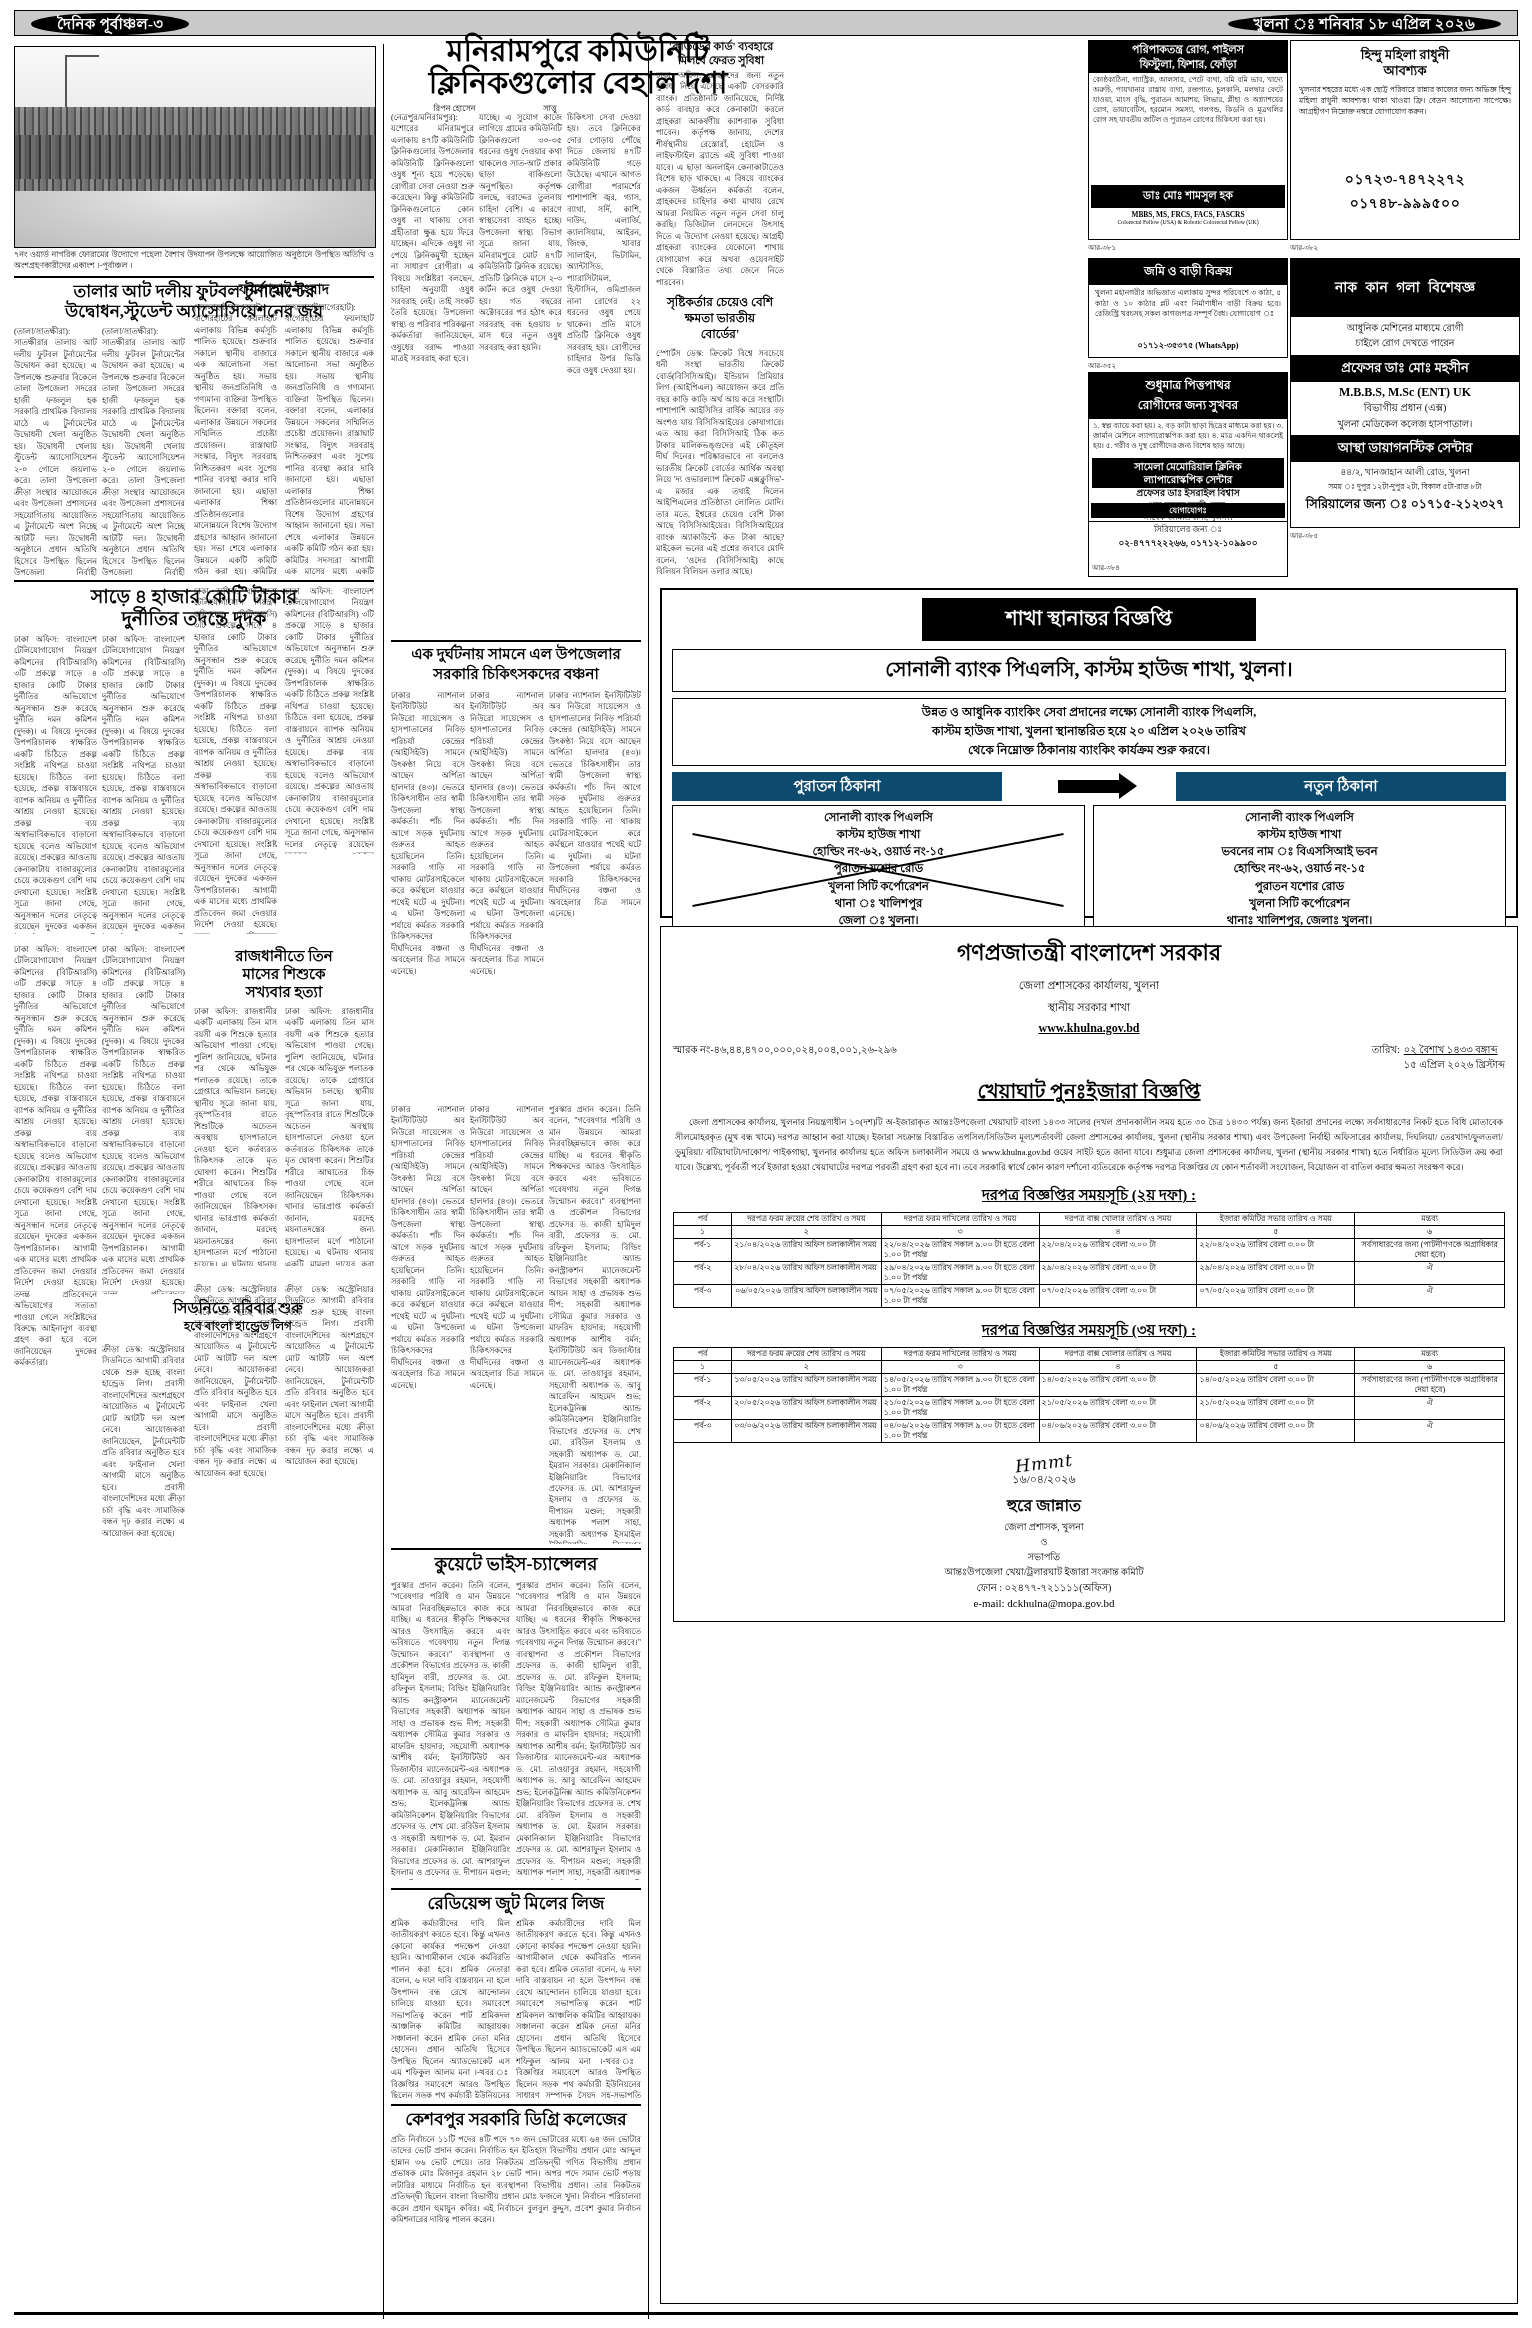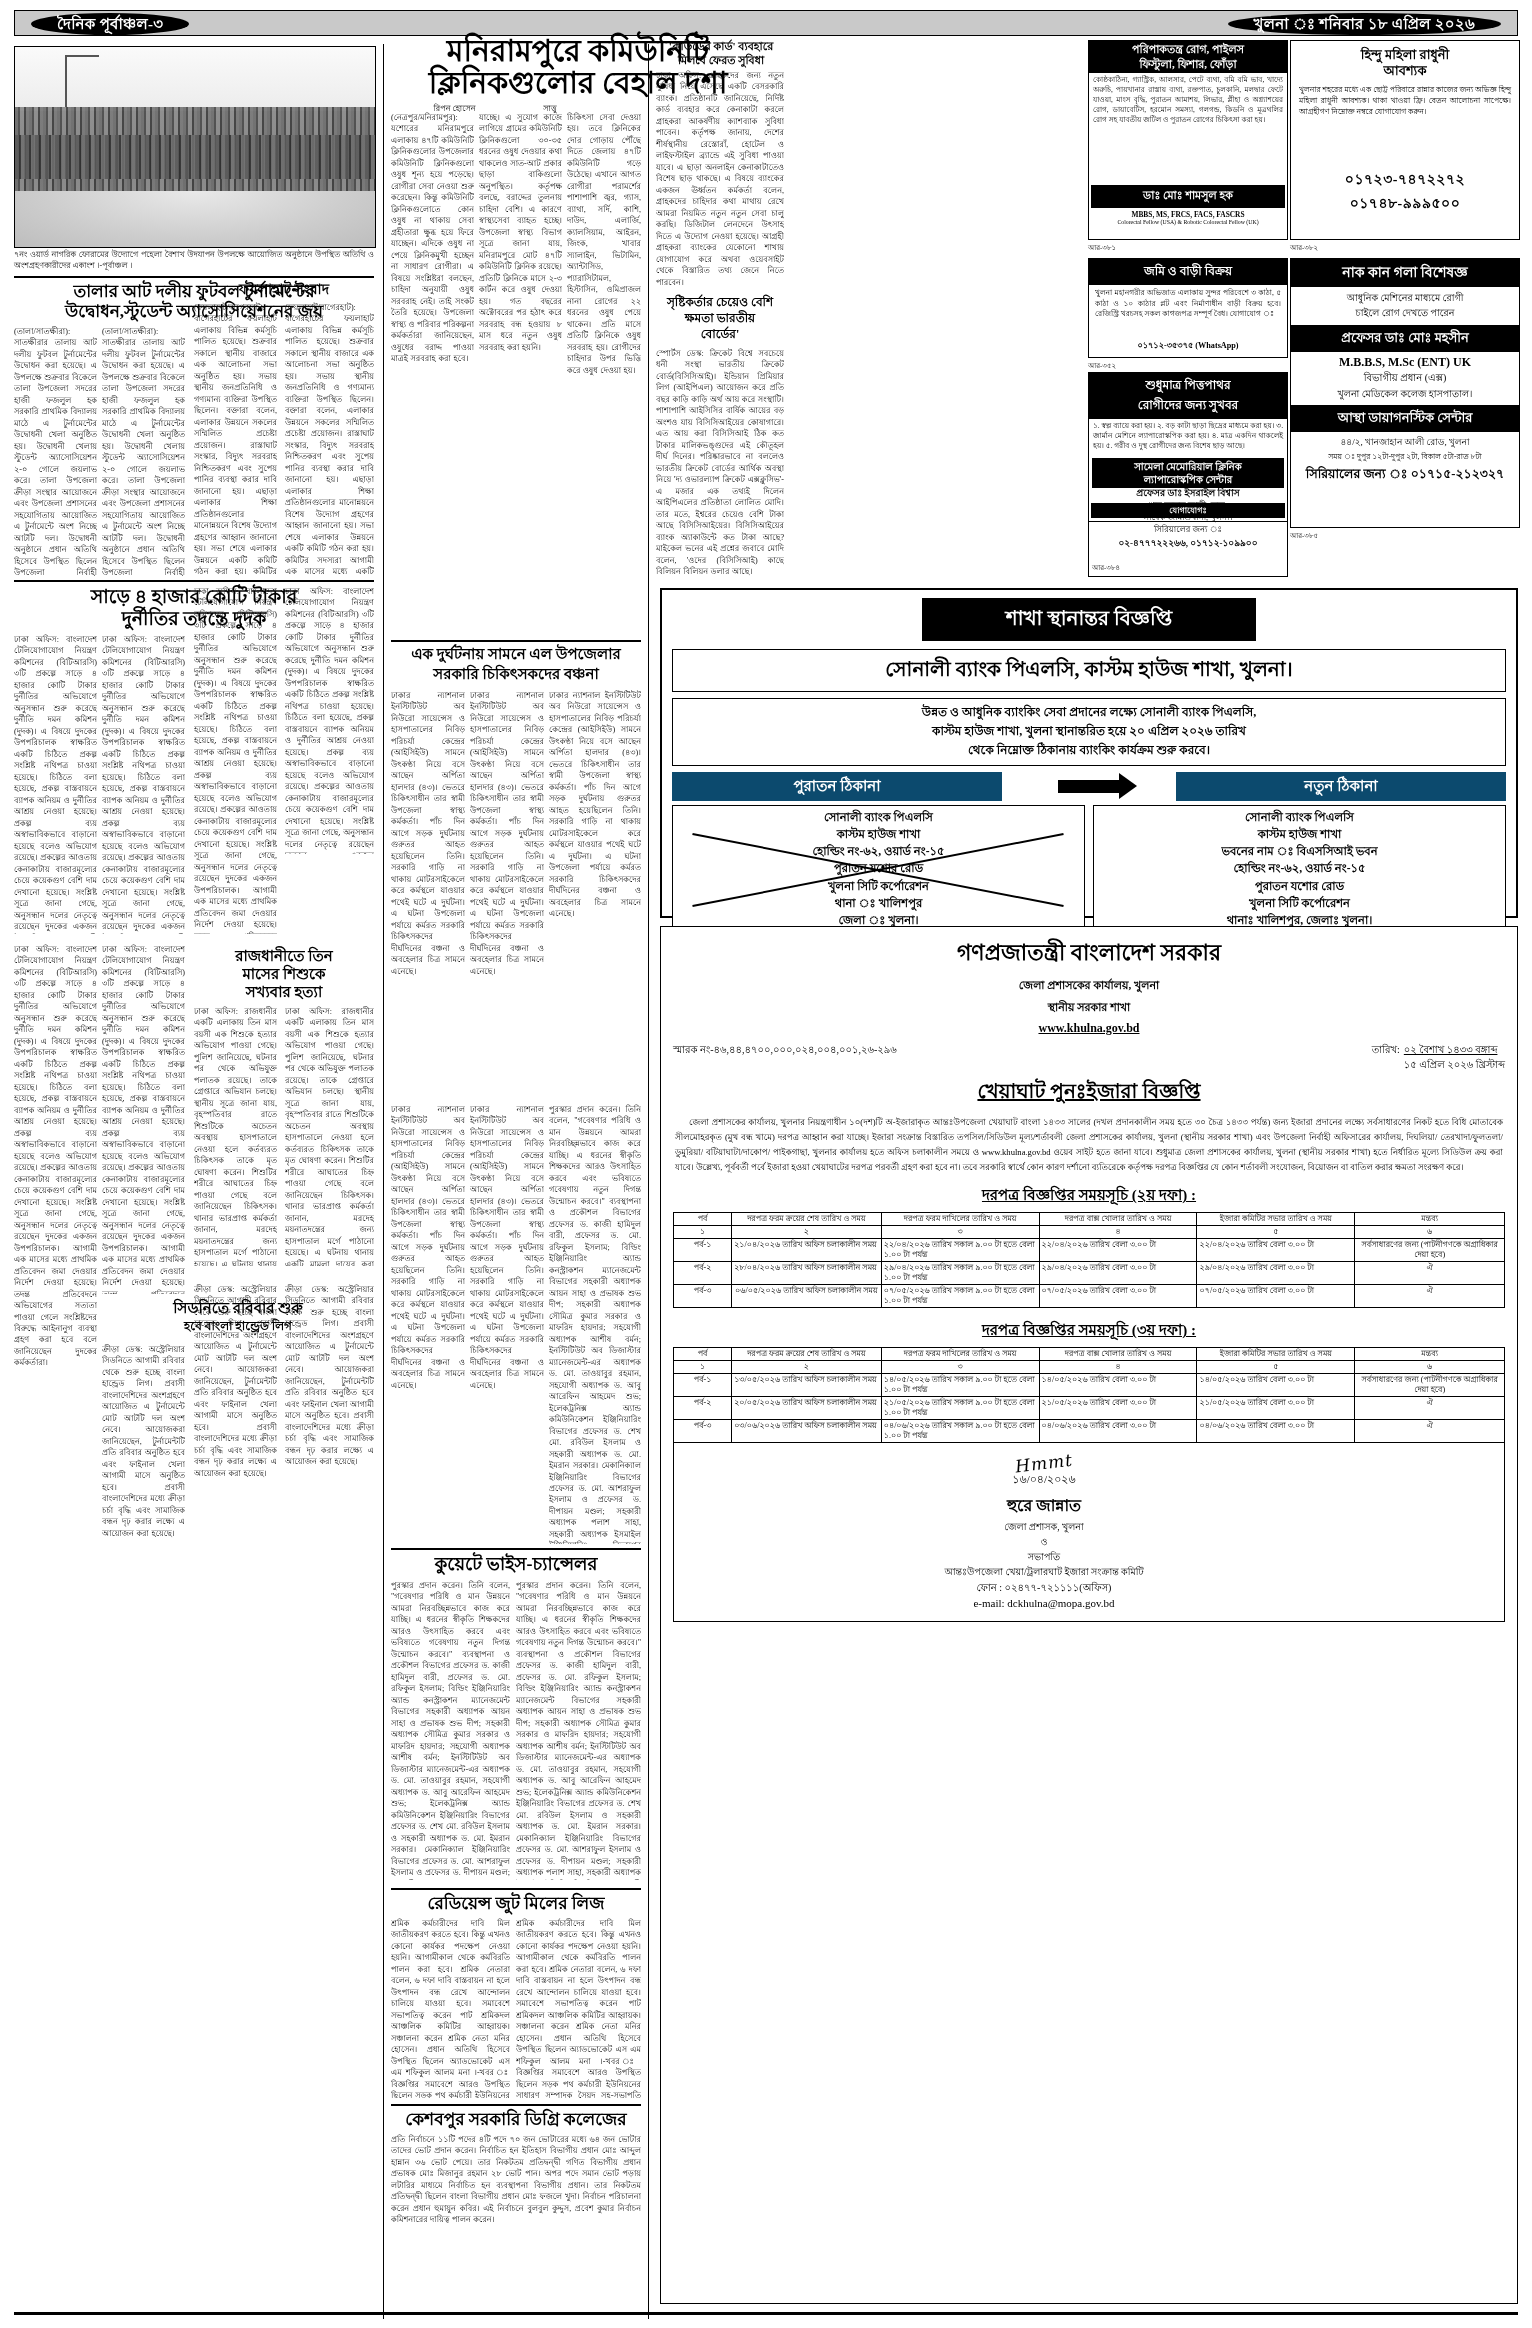--- a/index.html
+++ b/index.html
@@ -70,21 +70,21 @@
   .crossed:before,.crossed:after{
     content:"";position:absolute;left:4%;right:4%;top:50%;height:2px;background:#000;
     transform-origin:center;
   }
   .crossed:before{transform:rotate(11deg);}
   .crossed:after{transform:rotate(-11deg);}
   .blackstrip{background:#000;color:#fff;text-align:center;font-weight:bold;}
   
   .gov{position:absolute;border:1.5px solid #000;box-sizing:border-box;background:#fff;}
   .gov-title{text-align:center;font-weight:bold;}
-  .gov-sub{text-align:center;font-weight:bold;}
+  .gov-sub{text-align:center;}
   table.tender{border-collapse:collapse;width:100%;font-size:8px;}
   table.tender th,table.tender td{
     border:1px solid #000;padding:1px 2px;text-align:center;vertical-align:top;line-height:1.25;
   }
   table.tender th{font-weight:normal;}
   .sig-wrap{text-align:center;}
   .sig-script{
     font-family:"DejaVu Serif",serif;font-style:italic;font-size:17px;
     transform:rotate(-7deg);display:inline-block;letter-spacing:1px;
   }
@@ -179,21 +179,21 @@
   <div style="position:absolute;left:1290px;top:242px;font-size:7px;">আর-৩৮২</div>
 
   <div class="adbox" style="left:1088px;top:258px;width:200px;height:100px;">
     <div class="adband" style="font-size:12px;padding:3px 0;">জমি ও বাড়ী বিক্রয়</div>
     <div style="font-size:7.5px;line-height:1.4;text-align:justify;padding:3px 6px;height:48px;overflow:hidden;">খুলনা মহানগরীর অভিজাত এলাকায় সুন্দর পরিবেশে ৩ কাঠা, ৫ কাঠা ও ১০ কাঠার প্লট এবং নির্মাণাধীন বাড়ী বিক্রয় হবে। রেজিস্ট্রি খরচসহ সকল কাগজপত্র সম্পূর্ণ বৈধ। যোগাযোগ ঃ</div>
     <div class="ctr bold" style="font-size:8.2px;">০১৭১২-৩৫৩৭৫ (WhatsApp)</div>
   </div>
   <div style="position:absolute;left:1088px;top:360px;font-size:7px;">আর-৩৫২</div>
 
   <div class="adbox" style="left:1290px;top:258px;width:230px;height:270px;">
-    <div class="adband" style="font-size:14px;padding:2px 0;">নাক কান গলা বিশেষজ্ঞ</div>
+    <div class="adband" style="font-size:14px;padding:17px 0;font-family:Liberation Mono, monospace;">নাক কান গলা বিশেষজ্ঞ</div>
     <div class="ctr" style="font-size:9.5px;padding-top:4px;">আধুনিক মেশিনের মাধ্যমে রোগী</div>
     <div class="ctr" style="font-size:9.5px;">চাইলে রোগ দেখতে পারেন</div>
     <div class="adband" style="font-size:13px;padding:3px 0;margin-top:4px;">প্রফেসর ডাঃ মোঃ মহসীন</div>
     <div class="ctr bold" style="font-size:12px;padding-top:3px;">M.B.B.S, M.Sc (ENT) UK</div>
     <div class="ctr" style="font-size:10px;">বিভাগীয় প্রধান (এক্স)</div>
     <div class="ctr" style="font-size:9.5px;">খুলনা মেডিকেল কলেজ হাসপাতাল।</div>
     <div class="adband" style="font-size:13px;padding:3px 0;margin-top:3px;">আস্থা ডায়াগনস্টিক সেন্টার</div>
     <div class="ctr" style="font-size:9px;padding-top:3px;">৪৪/২, খানজাহান আলী রোড, খুলনা</div>
     <div class="ctr" style="font-size:7.6px;">সময় ঃ দুপুর ১২টা-দুপুর ২টা, বিকাল ৫টা-রাত ৮টা</div>
     <div class="ctr bold" style="font-size:12.5px;padding-top:2px;">সিরিয়ালের জন্য ঃ ০১৭১৫-২১২৩২৭</div>

